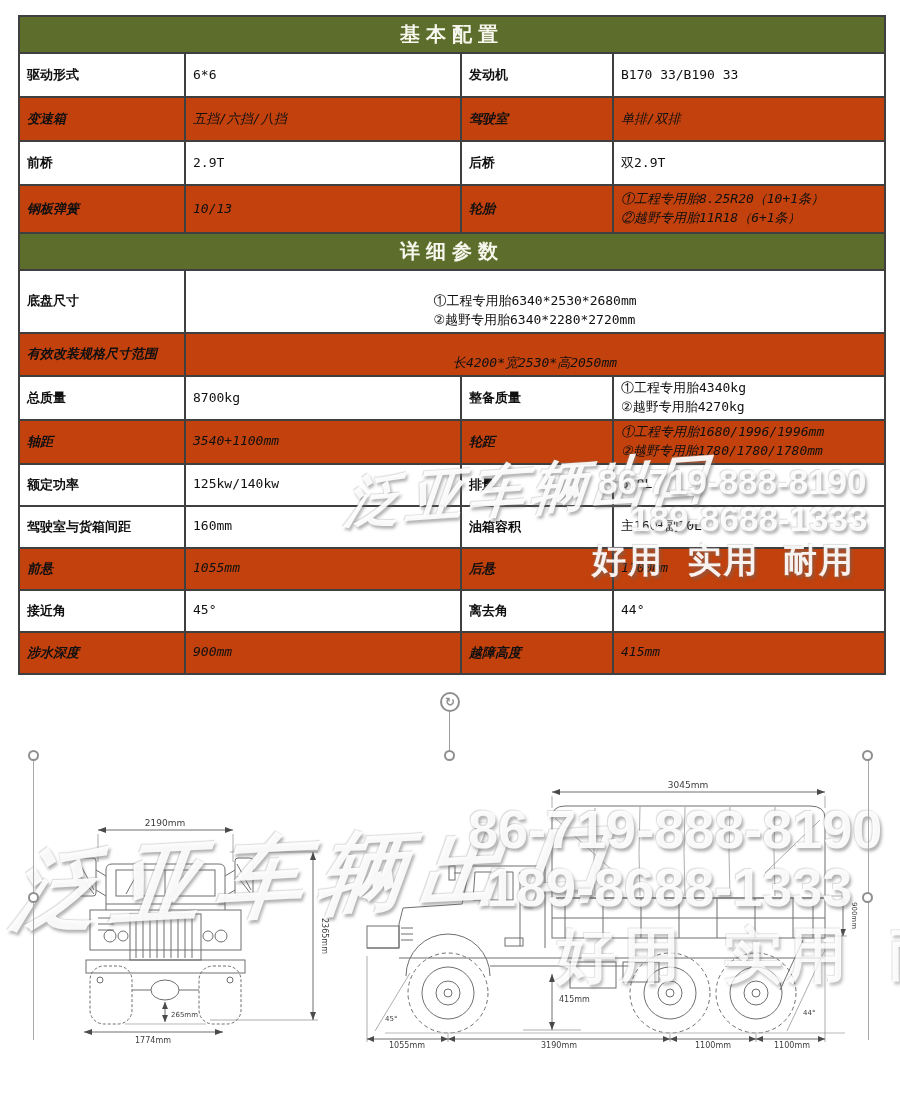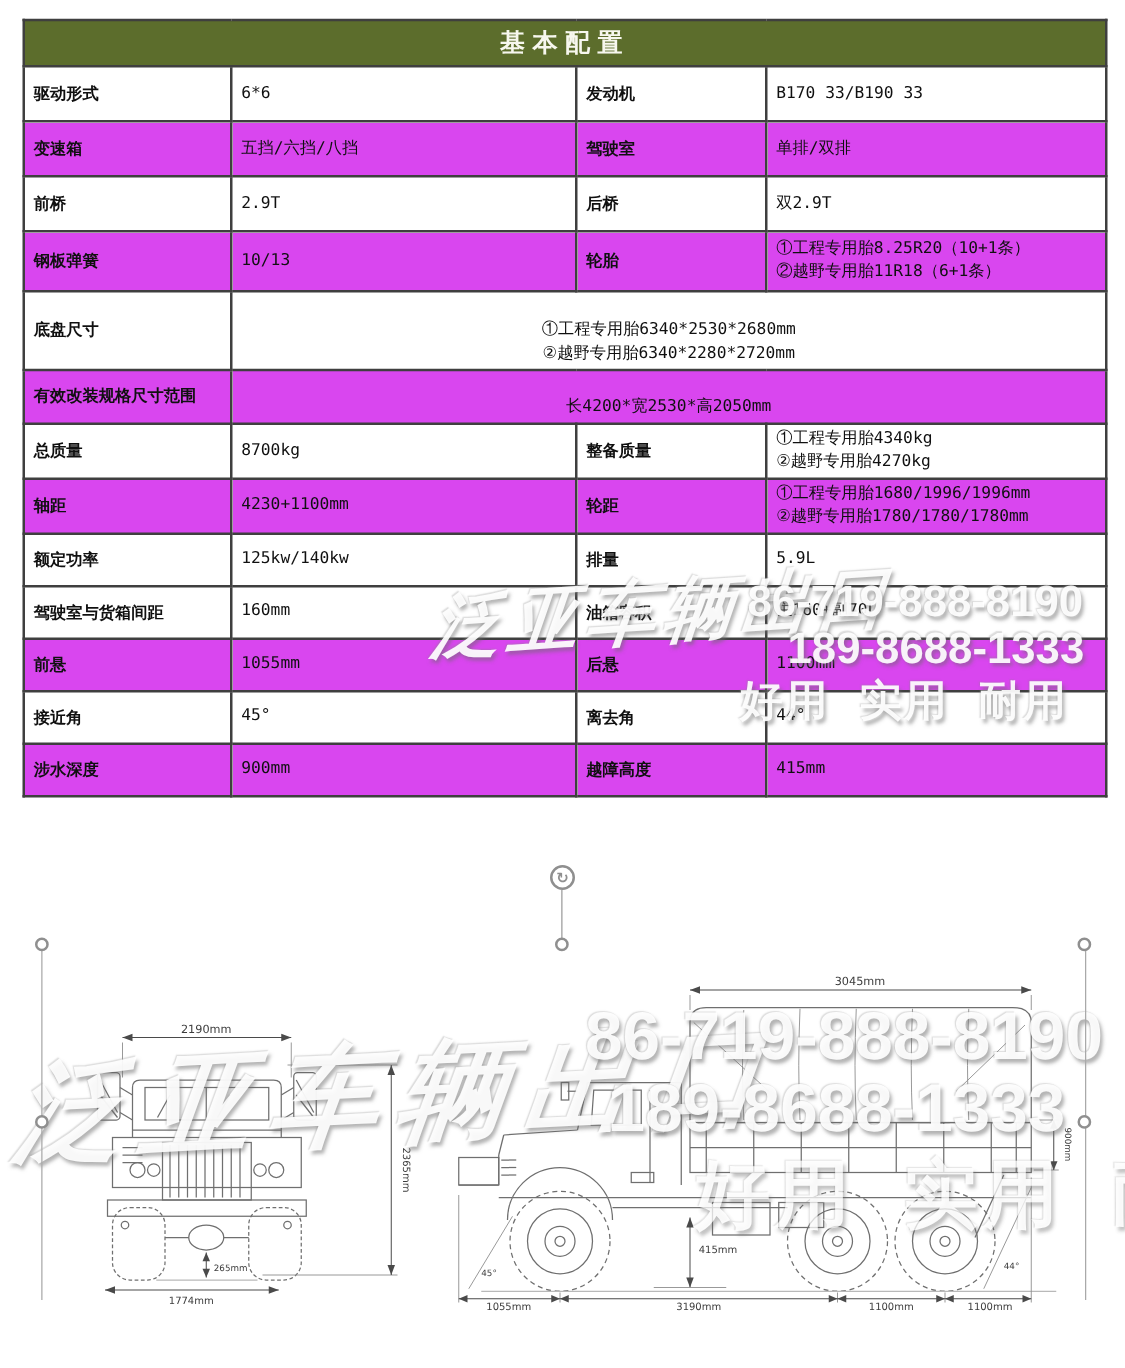--- a/index.html
+++ b/index.html
@@ -7,26 +7,26 @@
          font-family:"Liberation Sans","DejaVu Sans",sans-serif;}
 
   
   table.spec{position:absolute;left:18px;top:15px;width:866px;border-collapse:collapse;
              table-layout:fixed;z-index:1;}
   table.spec td{border:2px solid #3f3f3f;font-size:13px;color:#101010;
                 padding:2px 7px;vertical-align:middle;overflow:hidden;}
   tr.sec td{background:#5c6d2c;color:#f7f7ee;text-align:center;font-weight:bold;
             font-size:20px;letter-spacing:6px;padding:4px 0;}
   td.lab{font-weight:bold;}
-  tr.g td{background:#d946ef;}
+  tr.g td{background:#c2410c;font-style:italic;}
   tr.wt td{background:#ffffff;}
   td.val{font-family:"DejaVu Sans Mono","Liberation Mono",monospace;
          white-space:pre-line;line-height:1.45;}
   td.span-val{text-align:center;}
-  td.span-val .cb{display:inline-block;text-align:center;}
+  td.span-val .cb{display:inline-block;text-align:left;}
   tr.h40{height:28px}tr.h44{height:44px}tr.h48{height:48px}tr.h37{height:37px}
   tr.h52{height:52px}tr.h42{height:42px}tr.h46{height:32px}
 
   
   .wm{position:absolute;color:rgba(255,255,255,0.92);font-weight:bold;white-space:nowrap;
       text-shadow:2px 3px 3px rgba(105,105,105,0.5),-1px -1px 1px rgba(140,140,140,0.3);
       pointer-events:none;z-index:5;}
   .wm-brand{font-style:italic;}
   .wm-brand-table{left:345px;top:452px;font-size:56px;letter-spacing:6px;
                   transform:rotate(-4deg) skewX(-10deg);}
@@ -92,20 +92,23 @@
       <td class="val">双2.9T</td>
     </tr>
     <tr class="g h48">
       <td class="lab">钢板弹簧</td>
       <td class="val">10/13</td>
       <td class="lab">轮胎</td>
       <td class="val">①工程专用胎8.25R20（10+1条）
 ②越野专用胎11R18（6+1条）</td>
     </tr>
 
+    <tr class="sec h37">
+      <td colspan="4">详细参数</td>
+    </tr>
     <tr class="wt h52">
       <td class="lab">底盘尺寸</td>
       <td class="val span-val" colspan="3">
         <span class="cb">①工程专用胎6340*2530*2680mm
 ②越野专用胎6340*2280*2720mm</span>
       </td>
     </tr>
     <tr class="g h42">
       <td class="lab">有效改装规格尺寸范围</td>
       <td class="val span-val" colspan="3">
@@ -114,21 +117,21 @@
     </tr>
     <tr class="wt h46">
       <td class="lab">总质量</td>
       <td class="val">8700kg</td>
       <td class="lab">整备质量</td>
       <td class="val">①工程专用胎4340kg
 ②越野专用胎4270kg</td>
     </tr>
     <tr class="g h46">
       <td class="lab">轴距</td>
-      <td class="val">4230+1100mm</td>
+      <td class="val">3540+1100mm</td>
       <td class="lab">轮距</td>
       <td class="val">①工程专用胎1680/1996/1996mm
 ②越野专用胎1780/1780/1780mm</td>
     </tr>
     <tr class="wt h42">
       <td class="lab">额定功率</td>
       <td class="val">125kw/140kw</td>
       <td class="lab">排量</td>
       <td class="val">5.9L</td>
     </tr>

